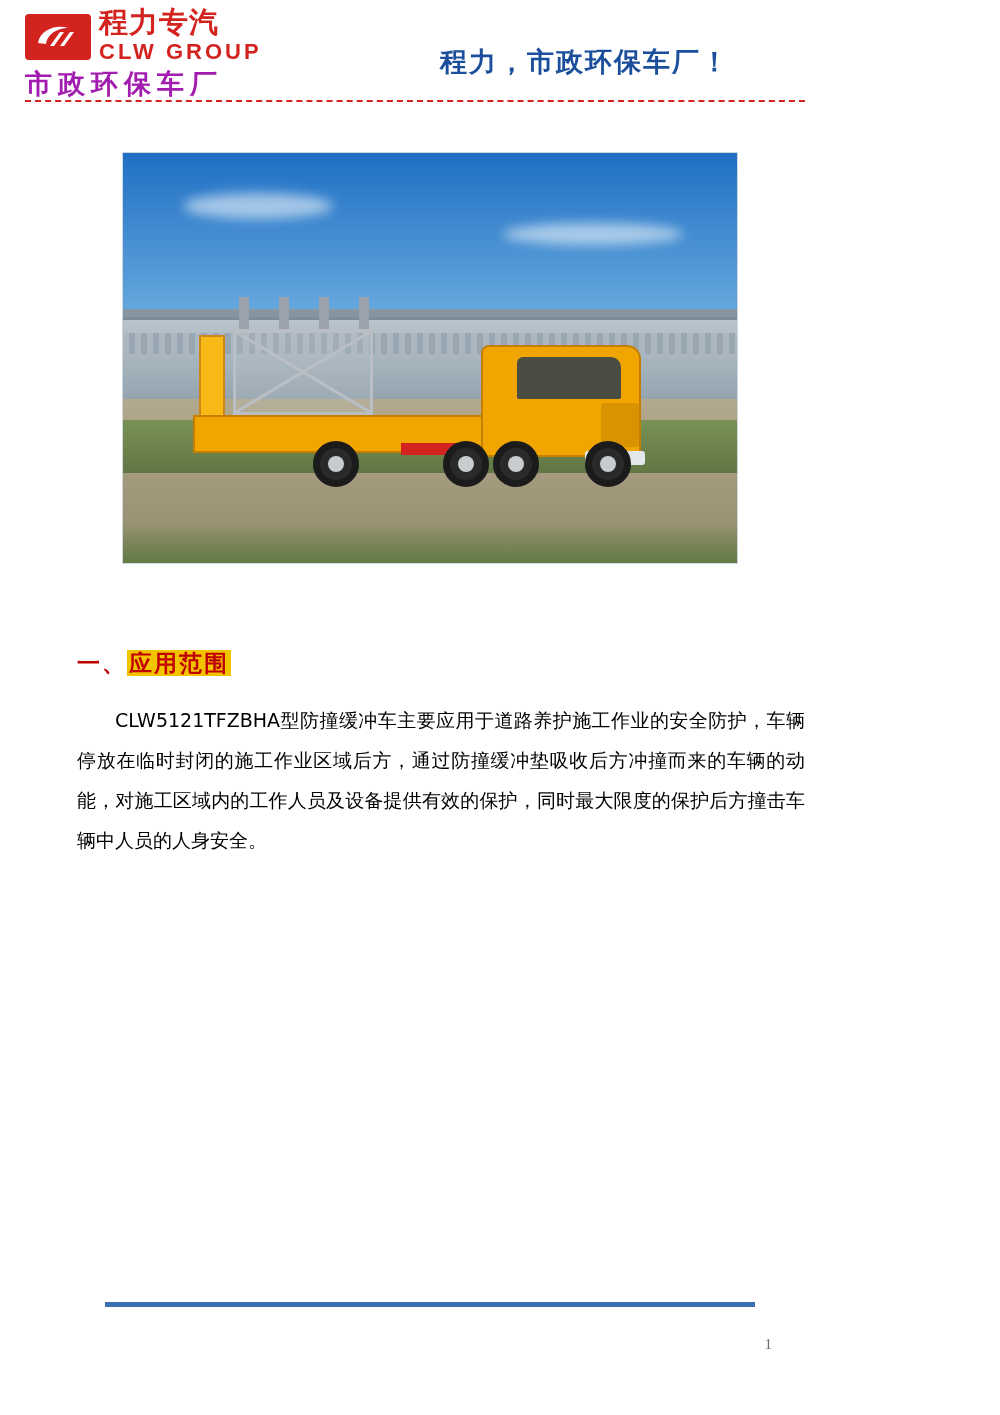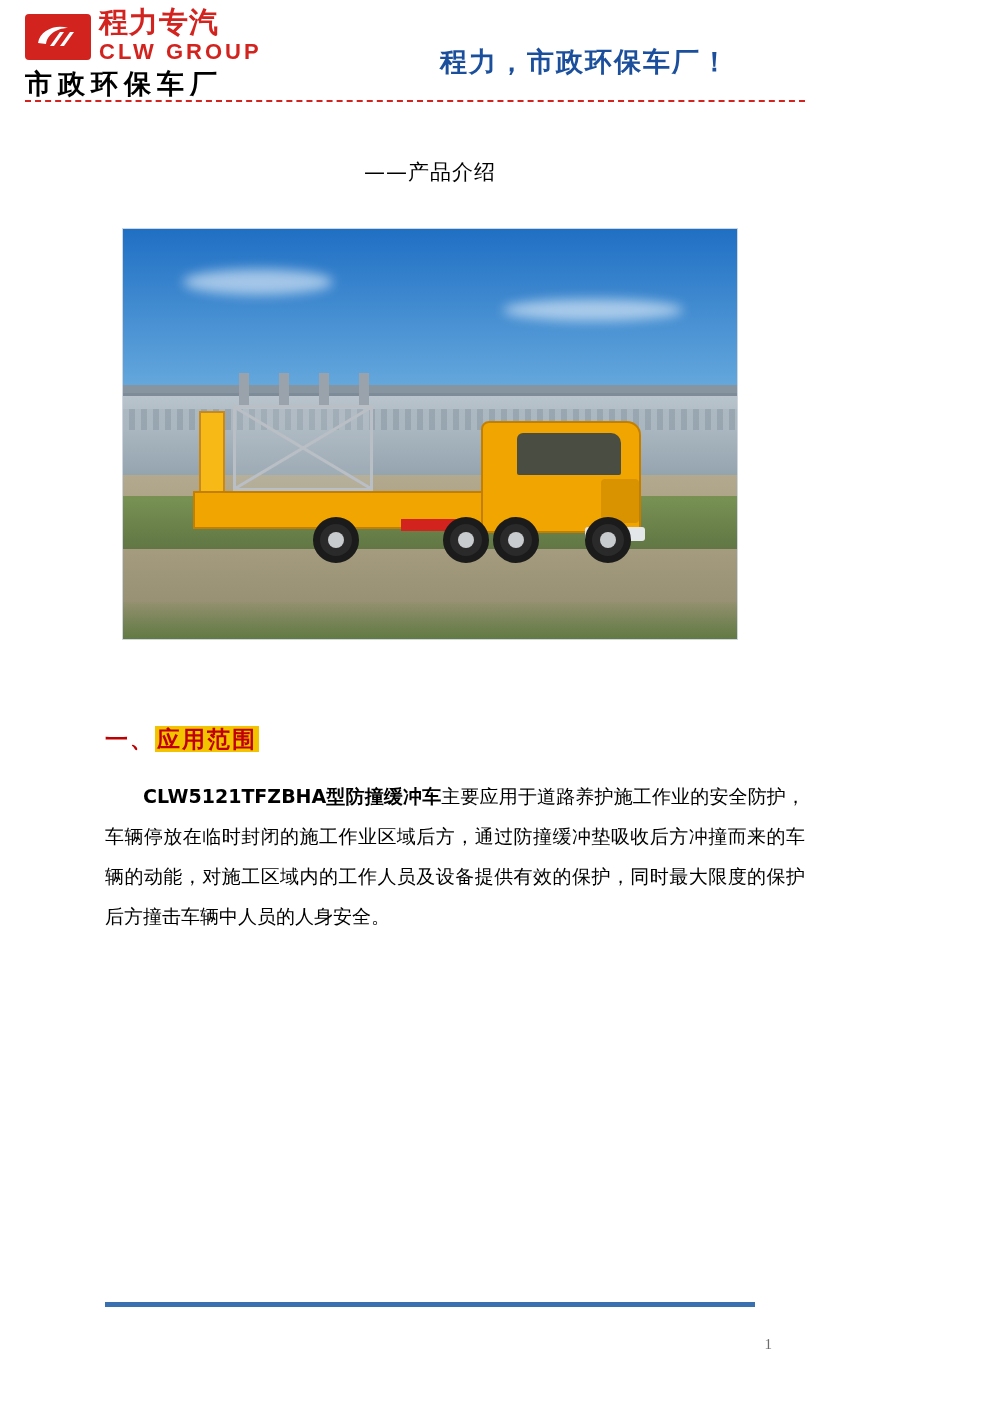--- a/index.html
+++ b/index.html
@@ -74,21 +74,21 @@
     font-size: 22px;
     color: #d2231f;
     letter-spacing: 3px;
     line-height: 1.2;
     margin-top: 2px;
   }
   .logo-sub {
     font-family: "DejaVu Sans", sans-serif;
     font-weight: bold;
     font-size: 27px;
-    color: #000000;
+    color: #a21caf;
     letter-spacing: 6px;
     margin-top: 4px;
     line-height: 1.1;
   }
 
   .slogan {
     flex: 1;
     text-align: center;
     font-family: "DejaVu Sans", sans-serif;
     font-weight: bold;
@@ -287,21 +287,21 @@
   }
   .truck .redbar {
     position: absolute;
     left: 208px; bottom: 36px;
     width: 66px; height: 12px;
     background: #d2231f;
   }
 
   
   .section {
-    margin: 84px 55px 0 105px;
+    margin: 84px 55px 0 77px;
   }
   .section-heading {
     font-family: "DejaVu Sans", sans-serif;
     font-weight: bold;
     font-size: 23px;
     color: #c00000;
     letter-spacing: 2px;
     display: inline-block;
     position: relative;
   }
@@ -316,21 +316,21 @@
     font-size: 19px;
     color: #000000;
     line-height: 2.1;
     text-align: justify;
     margin: 22px 0 0 0;
     text-indent: 2em;
   }
   .para.tight { margin-top: 10px; }
   .para b {
     font-family: "DejaVu Sans", sans-serif;
-    font-weight: bold;
+    font-weight: normal;
   }
 
   
   .footer-rule {
     position: absolute;
     left: 105px;
     right: 105px;
     bottom: 108px;
     height: 5px;
     background: #3a6fb0;
@@ -363,21 +363,20 @@
           <div class="logo-text-cn">程力专汽</div>
           <div class="logo-text-en">CLW GROUP</div>
         </div>
       </div>
       <div class="logo-sub">市政环保车厂</div>
     </div>
     <div class="slogan">程力，市政环保车厂！</div>
     <div class="header-rule"></div>
   </div>
 
-  <div class="doc-subtitle">——产品介绍</div>
 
   <div class="photo-wrap">
     <div class="sky"></div>
     <div class="cloud" style="left:60px; top:40px; width:150px; height:26px;"></div>
     <div class="cloud" style="left:380px; top:70px; width:180px; height:22px;"></div>
     <div class="factory-roof"></div>
     <div class="factory"></div>
     <div class="factory-stripes"></div>
     <div class="ground"></div>
     <div class="grass"></div>

